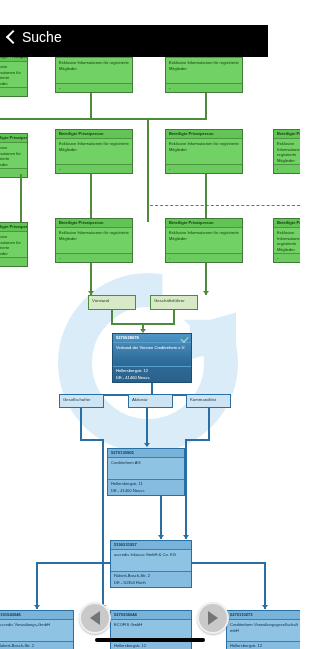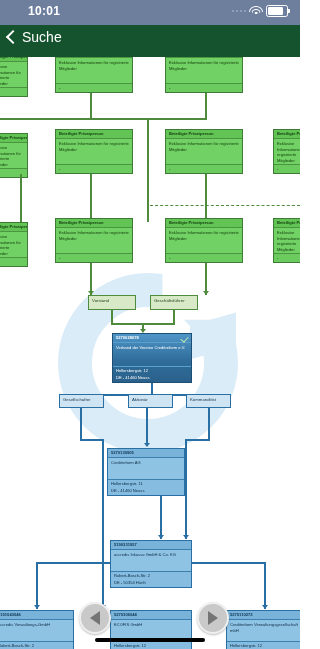--- a/index.html
+++ b/index.html
@@ -26,22 +26,22 @@
   .wifi span{position:absolute;left:50%;transform:translateX(-50%);border:1.3px solid #fff;border-bottom:none;border-radius:50% 50% 0 0/100% 100% 0 0;}
   .wifi span.a{width:12px;height:5px;top:0;}
   .wifi span.b{width:7px;height:3.2px;top:2.6px;}
   .wifi span.c{width:2.6px;height:2.6px;top:5.4px;border-radius:50%;background:#fff;border:none;}
   .batt{position:relative;width:20px;height:9.5px;border:1.2px solid #fff;border-radius:2.4px;}
   .batt::after{content:"";position:absolute;right:-3px;top:2.7px;width:1.6px;height:4px;background:#fff;border-radius:0 1px 1px 0;}
   .batt i{position:absolute;left:1px;top:1px;bottom:1px;width:15px;background:#fff;border-radius:1.2px;display:block;}
 
   
   .navbar{
-    position:absolute;left:0;top:25px;width:300px;height:32px;
-    background:#14532d;color:#fff;
+    position:absolute;left:0;top:25px;width:268px;height:32px;
+    background:#000000;color:#fff;
   }
   .nav-back{
     position:absolute;left:8px;top:4px;display:flex;align-items:center;gap:3px;
     font-size:14px;color:#fff;cursor:pointer;
   }
   .chev{
     display:inline-block;width:8px;height:8px;border-left:2px solid #fff;border-bottom:2px solid #fff;
     transform:rotate(45deg);margin-right:1px;
   }
   .nav-title{
@@ -115,39 +115,20 @@
 
   .homebar{
     position:absolute;left:95px;bottom:7px;width:110px;height:4px;border-radius:2px;background:#000;
   }
 </style>
 </head>
 <body>
 
 <div id="app">
 
-  <div class="statusbar">
-    <div class="sb-time">10:01</div>
-    <div class="sb-right">
-      <div class="sb-dots">
-          <i></i>
-          <i></i>
-          <i></i>
-          <i></i>
-        </div>
-      <div class="wifi">
-        <span class="a"></span>
-          <span class="b"></span>
-          <span class="c"></span>
-      </div>
-      <div class="batt">
-          <i></i>
-        </div>
-    </div>
-  </div>
 
   <div class="navbar">
     <div class="nav-back">
       <span class="chev"></span>
       <span>Suche</span>
     </div>
   </div>
 
   <div class="canvas">
 

